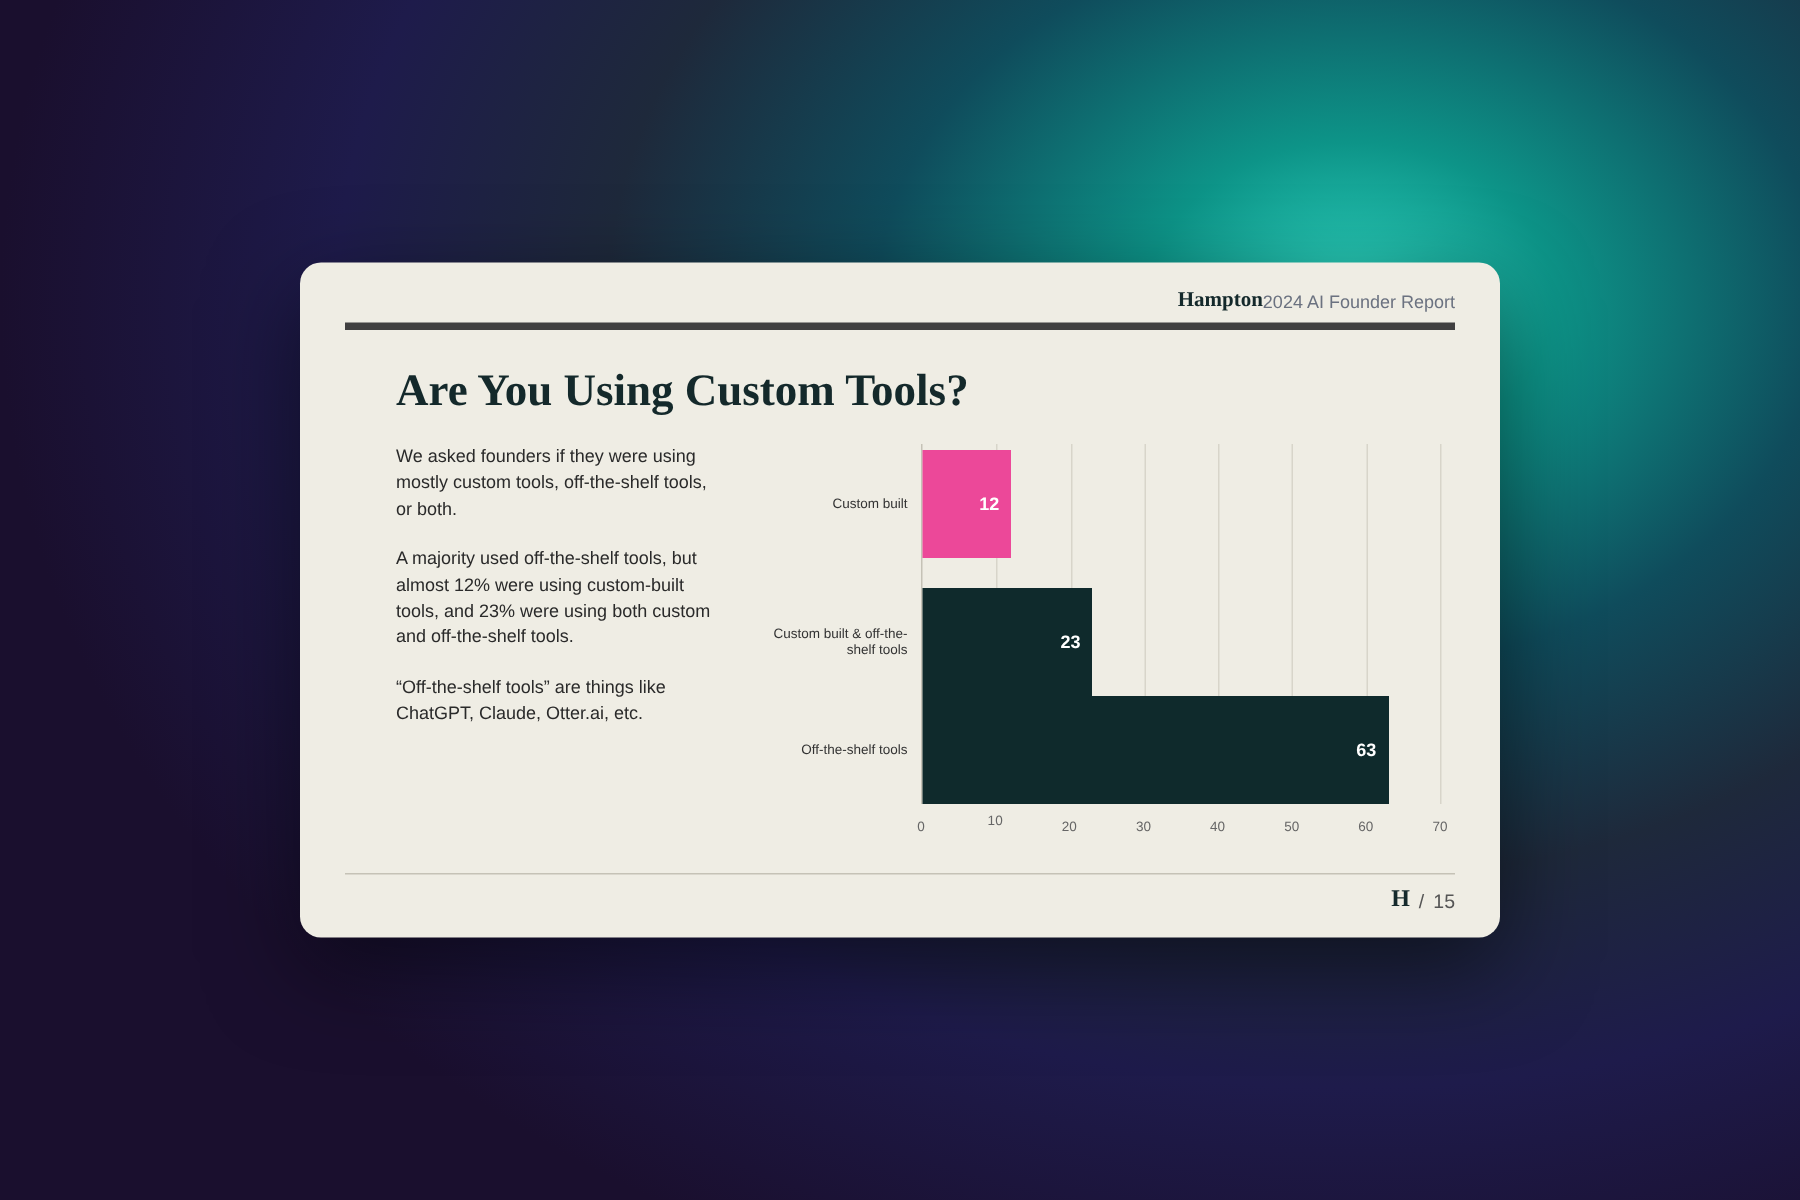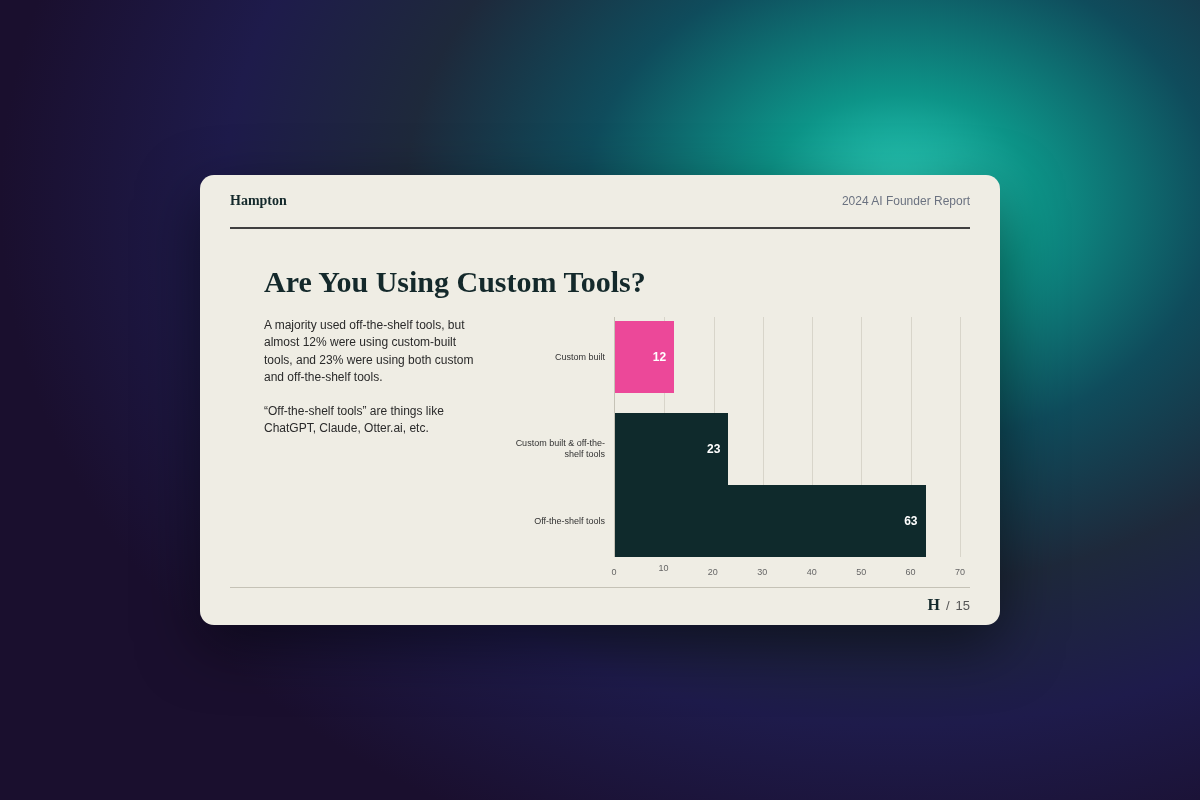--- a/index.html
+++ b/index.html
@@ -17,40 +17,40 @@
     background: #efede4;
     border-radius: 14px;
     box-shadow: 0 20px 60px rgba(0,0,0,0.5);
     position: relative;
     padding: 18px 30px 16px 30px;
     display: flex;
     flex-direction: column;
   }
   .slide-header {
     display: flex;
-    justify-content: space-between;
-    align-items: center;
-    border-bottom: 2px solid #404040;
-    padding-bottom: 18px;
+    justify-content: flex-end;
+    align-items: center;
+    border-bottom: 5px solid #404040;
+    padding-bottom: 6px;
   }
   .brand {
     font-weight: bold;
     font-size: 14px;
     color: #14292b;
   }
   .report-name {
     font-family: -apple-system, Helvetica, Arial, sans-serif;
     font-size: 12px;
     color: #6b7280;
   }
   .title {
     font-size: 30px;
     font-weight: bold;
     color: #14292b;
-    margin: 36px 0 18px 34px;
+    margin: 24px 0 18px 34px;
   }
   .content {
     display: flex;
     flex: 1;
     gap: 30px;
     padding-left: 34px;
   }
   .text-col {
     width: 210px;
     font-family: -apple-system, Helvetica, Arial, sans-serif;
@@ -152,20 +152,21 @@
 
   <div class="slide-header">
     <div class="brand">Hampton</div>
     <div class="report-name">2024 AI Founder Report</div>
   </div>
 
   <h1 class="title">Are You Using Custom Tools?</h1>
 
   <div class="content">
     <div class="text-col">
+      <p>We asked founders if they were using mostly custom tools, off-the-shelf tools, or both.</p>
       <p>A majority used off-the-shelf tools, but almost 12% were using custom-built tools, and 23% were using both custom and off-the-shelf tools.</p>
       <p>“Off-the-shelf tools” are things like ChatGPT, Claude, Otter.ai, etc.</p>
     </div>
 
     <div class="chart-col">
       <div class="chart" id="chart">
         <div class="plot-area" id="plot">
             <div class="grid-line" style="left: 14.2857%;"></div>
             <div class="grid-line" style="left: 28.5714%;"></div>
             <div class="grid-line" style="left: 42.8571%;"></div>

